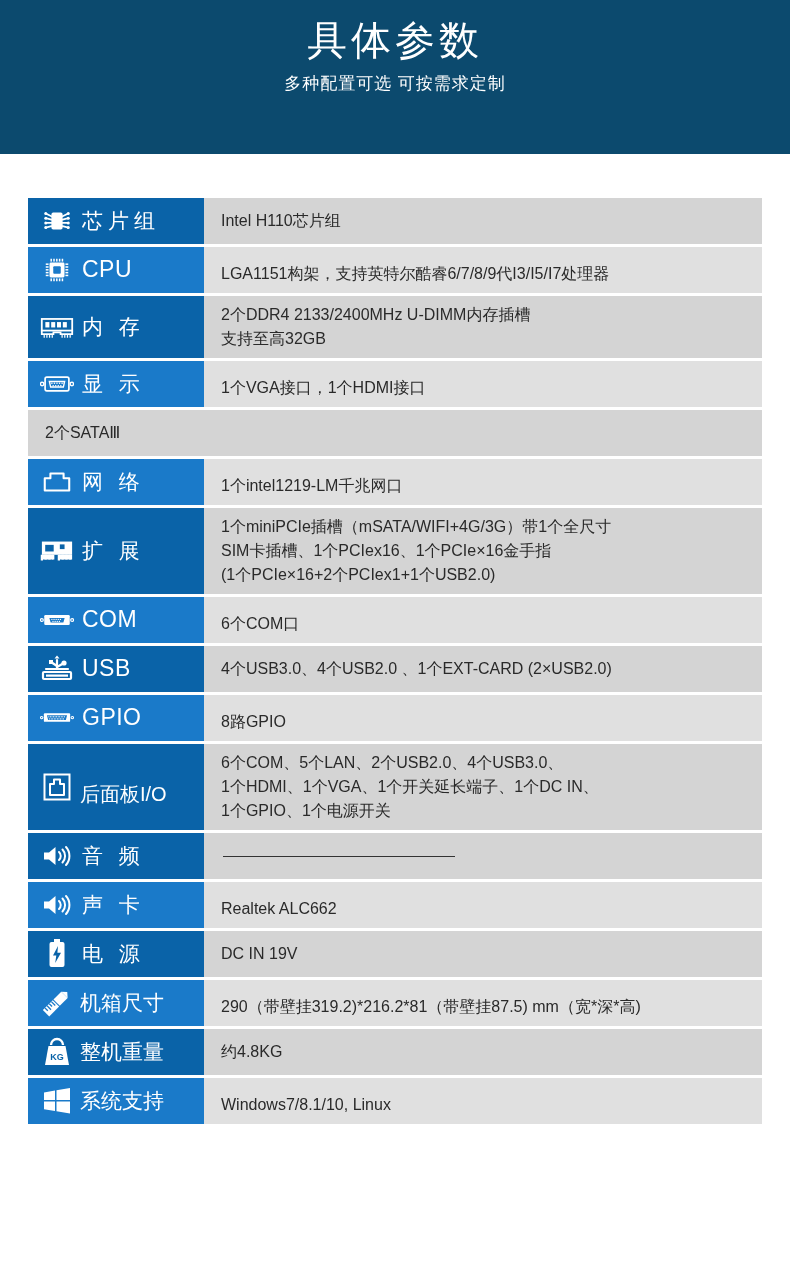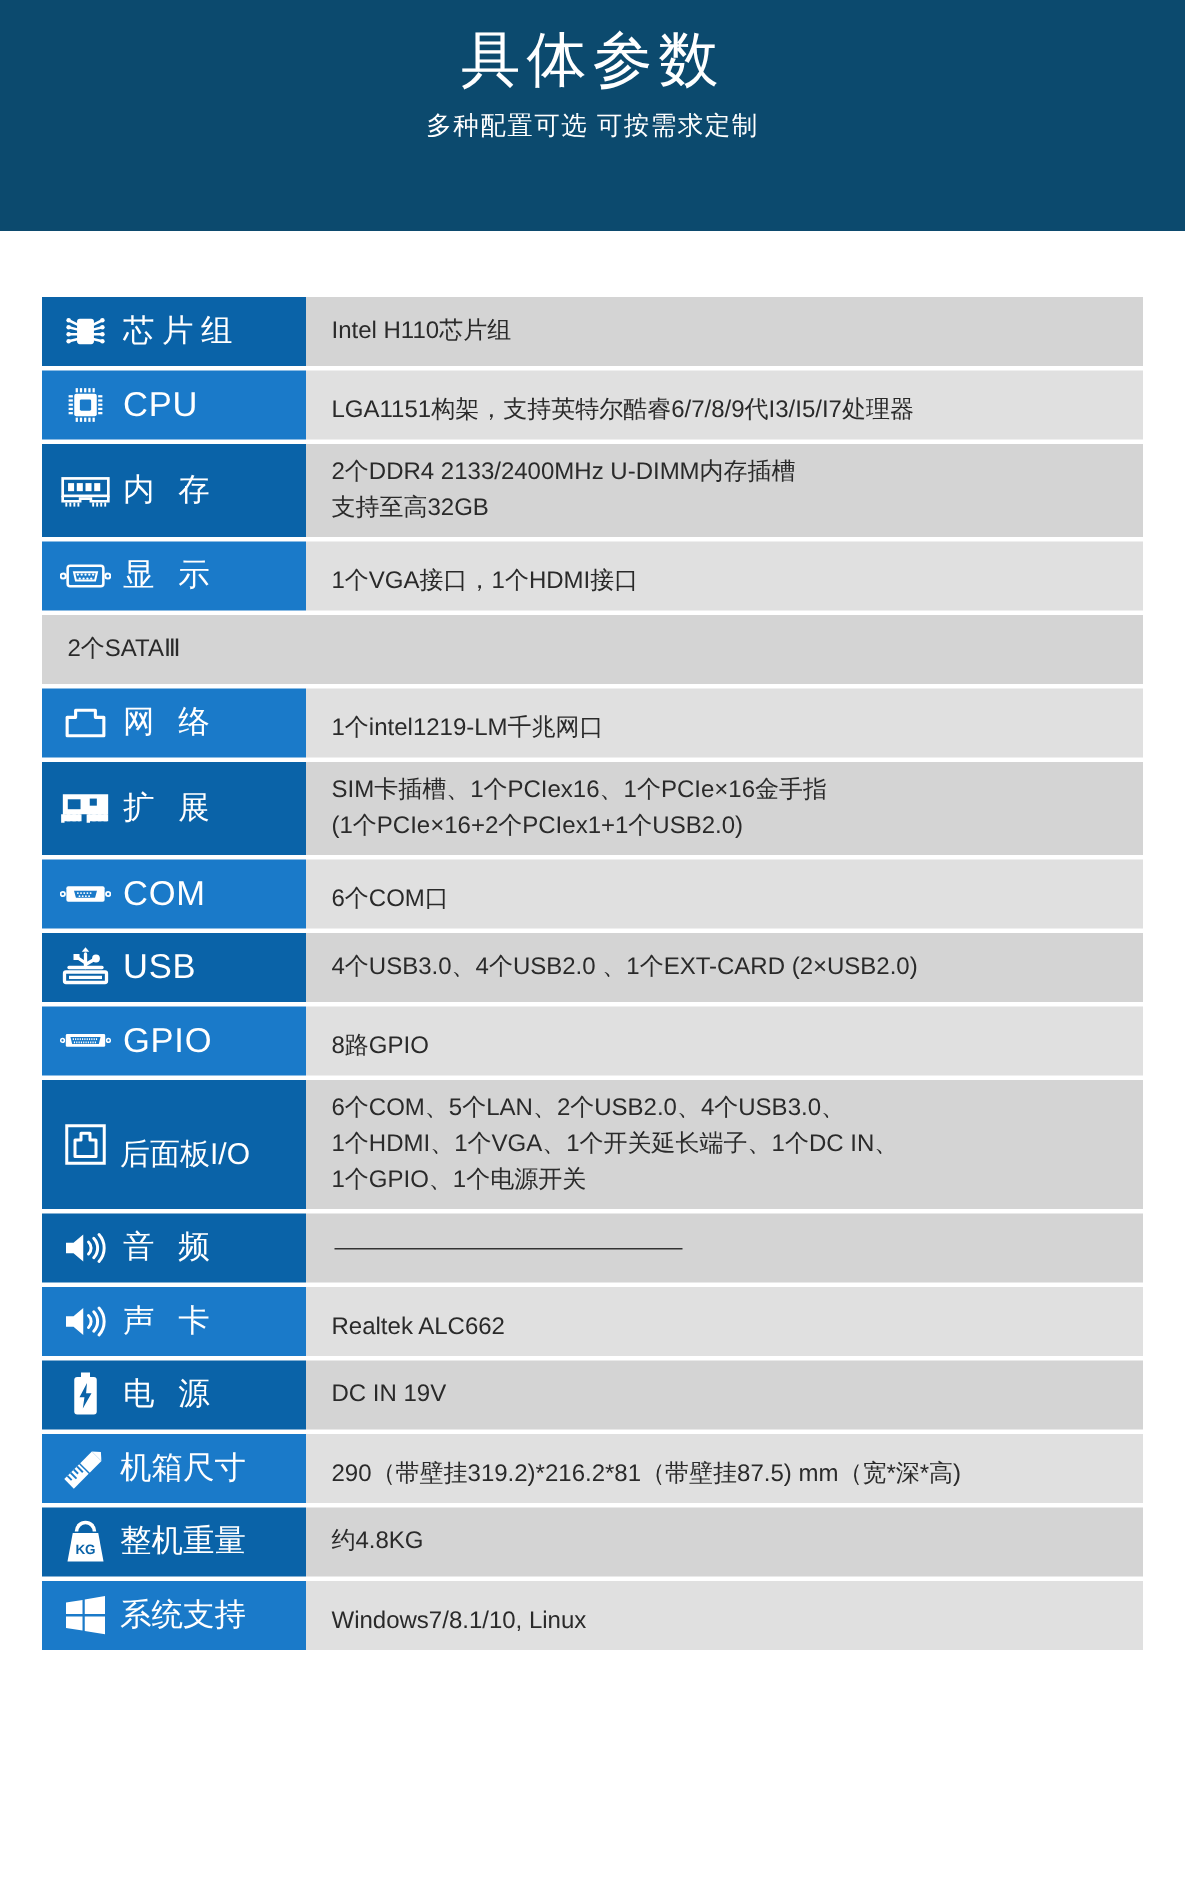--- a/index.html
+++ b/index.html
@@ -272,20 +272,21 @@
       <rect x="5.5" y="6.5" width="9" height="7" fill="#0a63a8"></rect>
       <rect x="21" y="6" width="5" height="5" fill="#0a63a8"></rect>
       <path d="M2 17 L2 23 M6 17 L6 22 M10 17 L10 22 M14 17 L14 22 M20 17 L20 23 M24 17 L24 22 M28 17 L28 22 M32 17 L32 22" stroke="#ffffff" stroke-width="2.4"></path>
       <rect x="2" y="17" width="12" height="5" fill="#ffffff"></rect>
       <rect x="20" y="17" width="14" height="5" fill="#ffffff"></rect>
     </svg>
           </span>
           <span class="label-text sp1">扩 展</span>
         </div>
         <div class="value-cell dark">
+          <div class="vline">1个miniPCIe插槽（mSATA/WIFI+4G/3G）带1个全尺寸</div>
           <div class="vline">SIM卡插槽、1个PCIex16、1个PCIe×16金手指</div>
           <div class="vline">(1个PCIe×16+2个PCIex1+1个USB2.0)</div>
         </div>
       </div>
       <div class="spec-row">
         <div class="label-cell light">
           <span class="icon-box">
             <svg width="38" height="20" viewBox="0 0 40 20">
       <rect x="5" y="4" width="30" height="12" rx="1.5" fill="#ffffff"></rect>
       <path d="M11 7.5 L29 7.5 L27.5 13 L12.5 13 Z" fill="#1a7ac9"></path>

